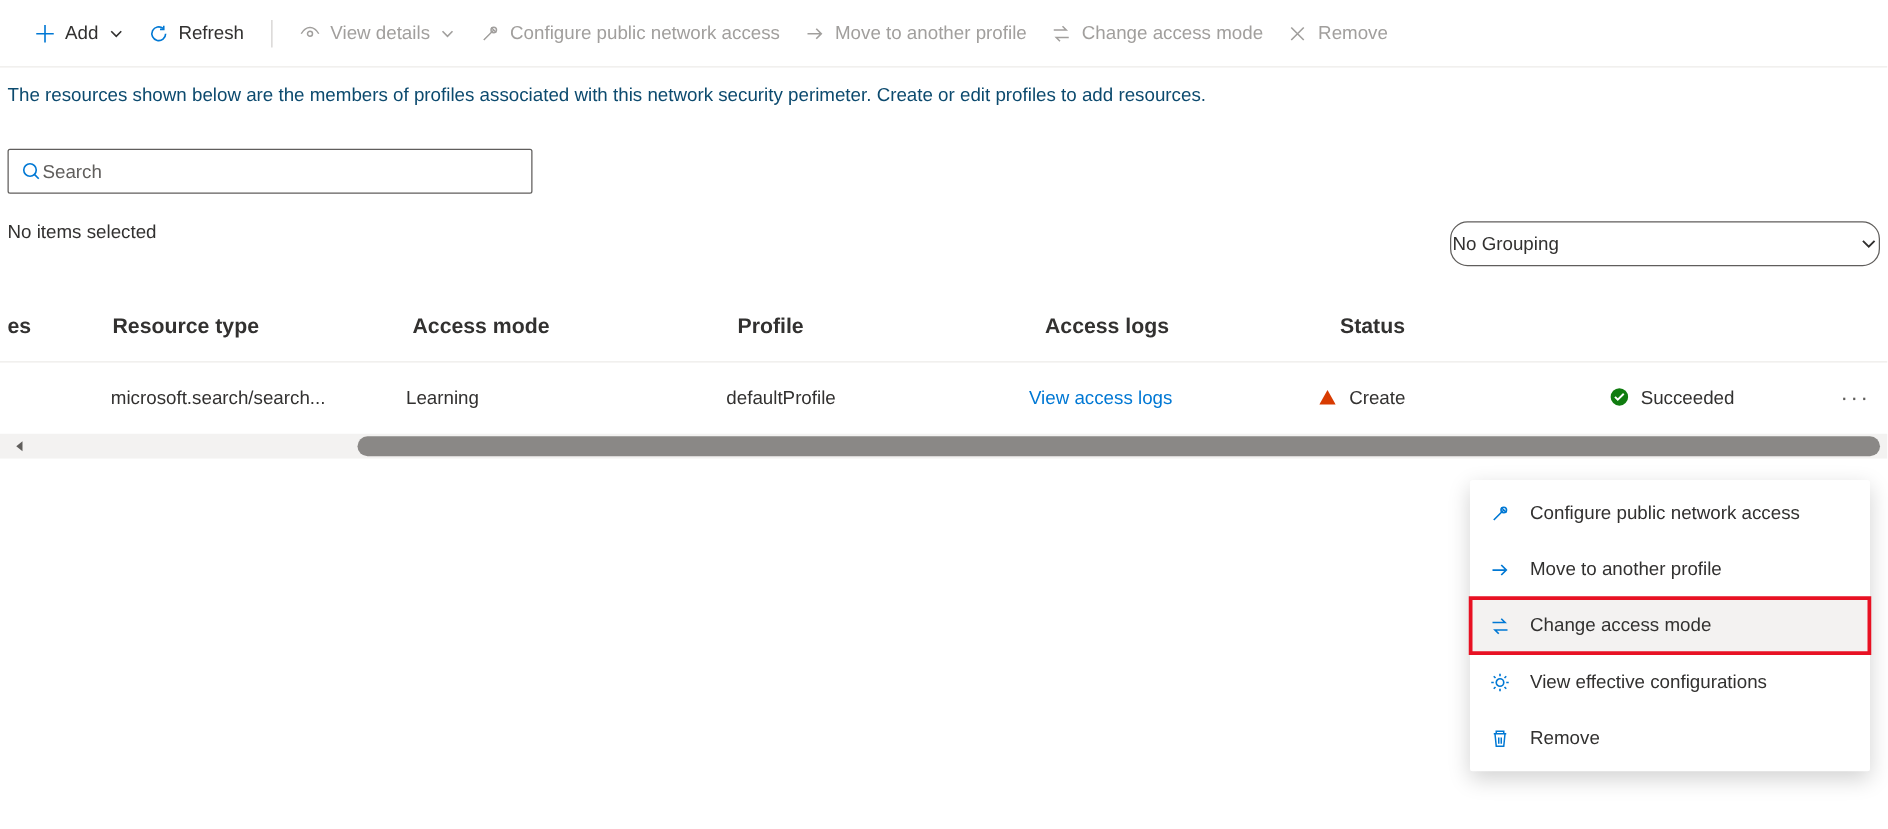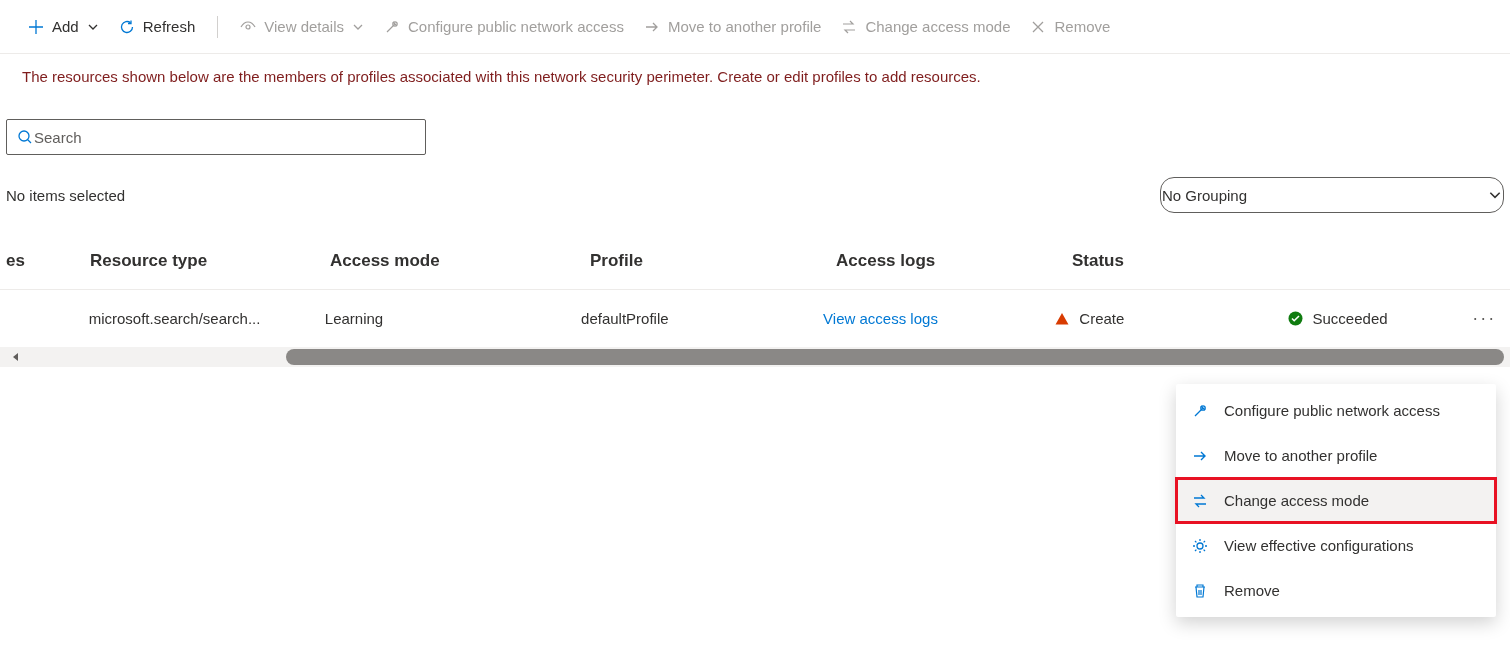--- a/index.html
+++ b/index.html
@@ -26,23 +26,23 @@
       cursor: pointer;
       font-size: 15px;
     }
     .tb-btn.enabled { color: #323130; }
     .tb-btn.enabled .tb-icon { color: #0078d4; }
     .tb-btn.disabled { color: #a19f9d; cursor: default; }
     .tb-btn.disabled .tb-icon { color: #a19f9d; }
     .tb-icon { display: inline-flex; width: 16px; height: 16px; align-items: center; justify-content: center; }
     .tb-sep { width: 1px; height: 22px; background: #d2d0ce; margin: 0 12px; }
     .desc {
-      padding: 14px 6px 0 22px;
-      font-size: 15px;
-      color: #7f1d1d;
+      padding: 14px 6px 0 6px;
+      font-size: 15px;
+      color: #0c4a6e;
     }
     .search-row {
       padding: 34px 6px 8px 6px;
     }
     .search-box {
       display: flex;
       align-items: center;
       width: 420px;
       height: 36px;
       border: 1px solid #605e5c;
@@ -55,21 +55,21 @@
       outline: none;
       font-size: 15px;
       flex: 1;
       color: #323130;
     }
     .search-box input::placeholder { color: #605e5c; }
     .search-icon { color: #0078d4; display:inline-flex; }
     .sel-group-row {
       display: flex;
       justify-content: space-between;
-      align-items: center;
+      align-items: flex-start;
       padding: 14px 6px 4px 6px;
     }
     .sel-text { font-size: 15px; color: #323130; }
     .group-select {
       width: 344px;
       height: 36px;
       border: 1px solid #605e5c;
       border-radius: 14px;
       display: flex;
       align-items: center;

